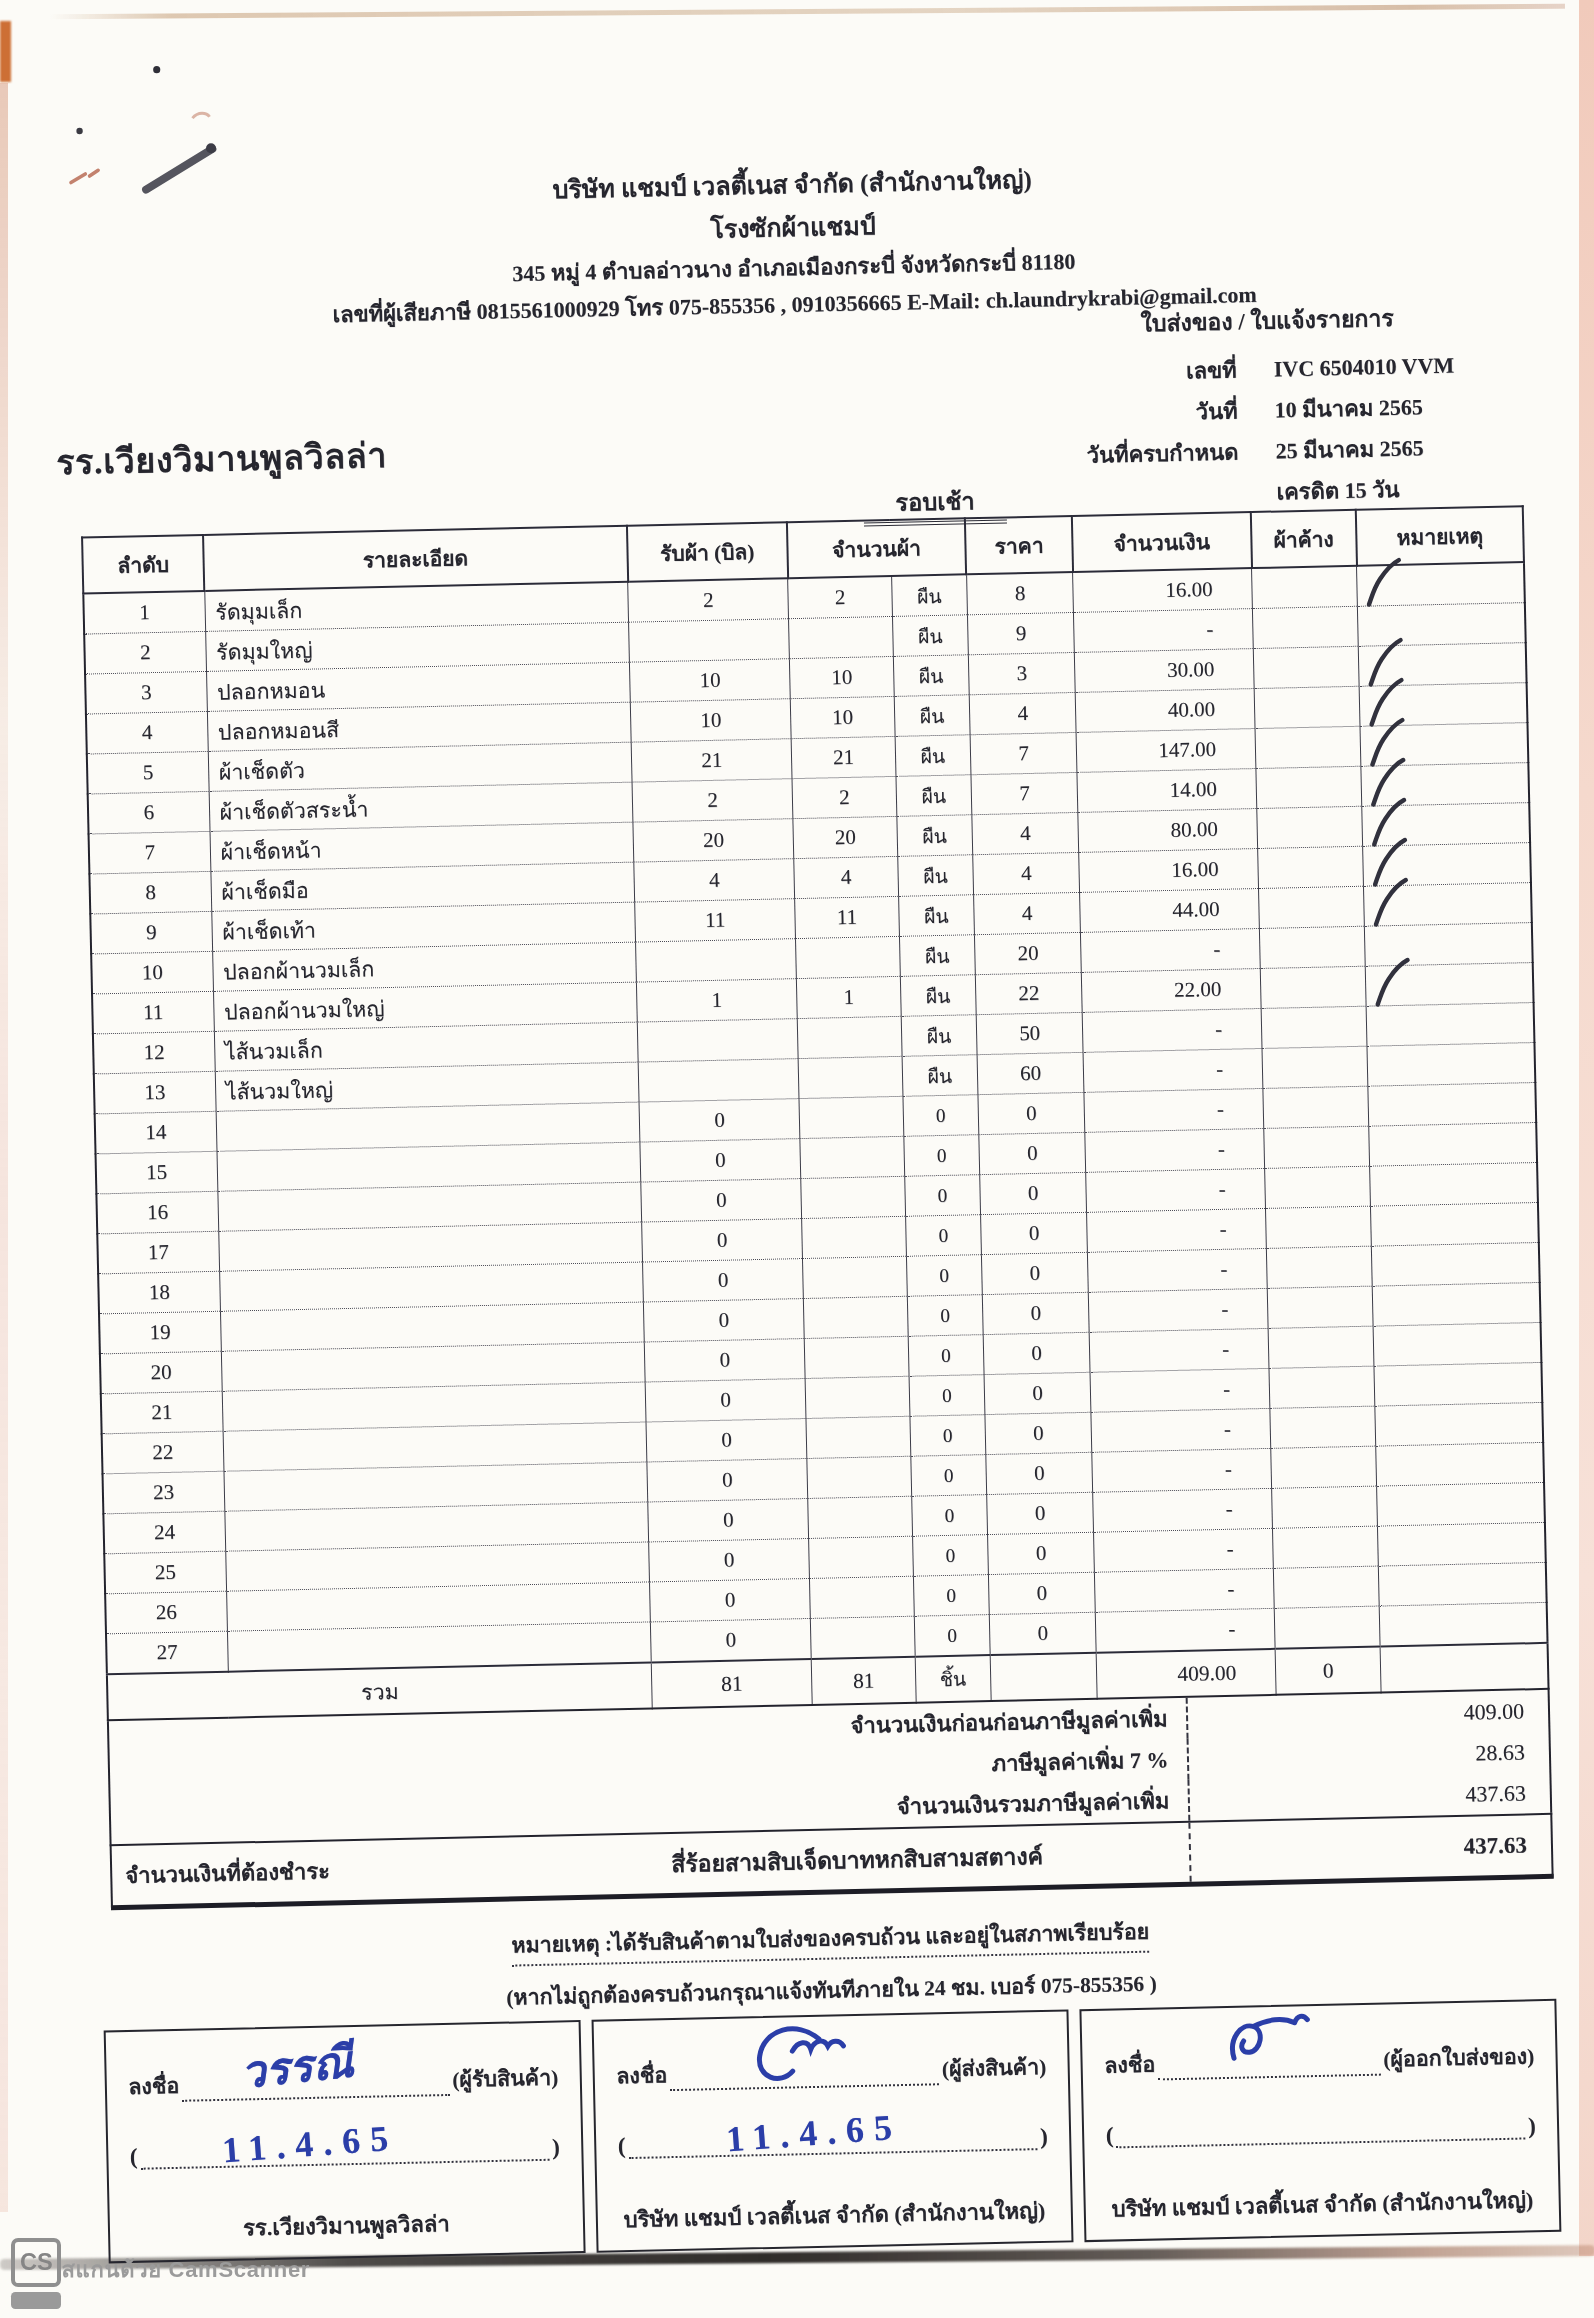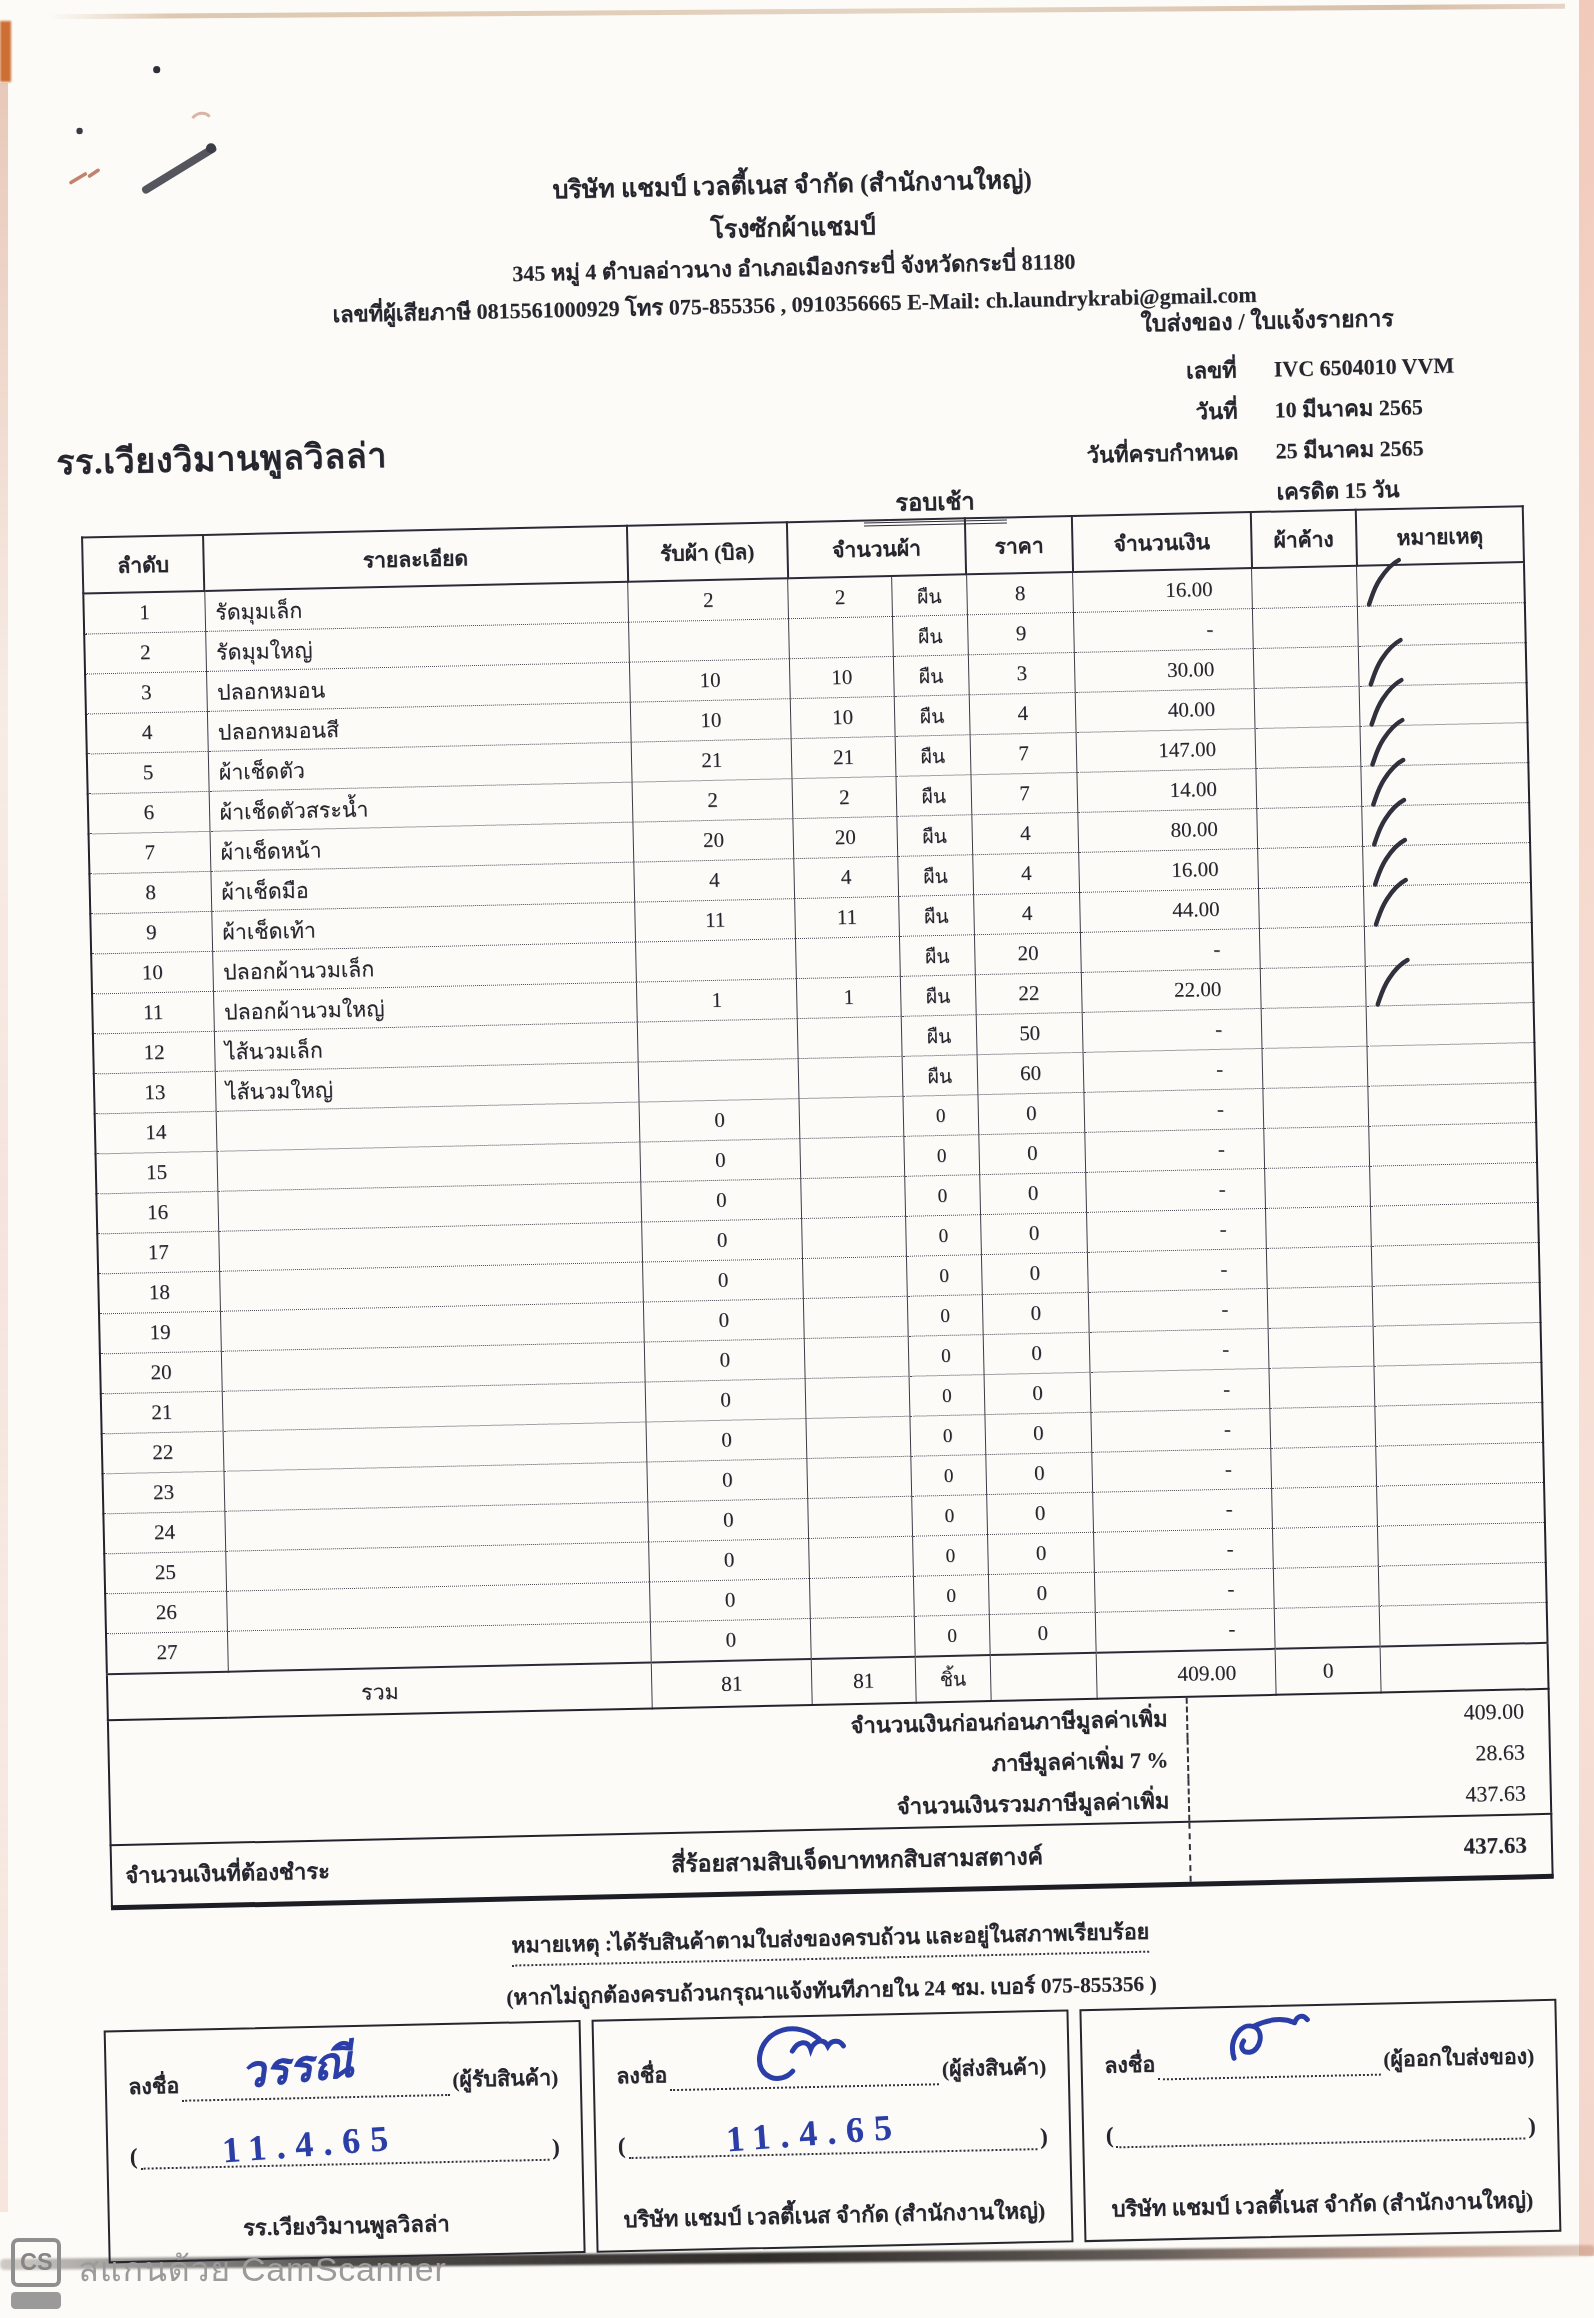--- a/index.html
+++ b/index.html
@@ -81,26 +81,26 @@
     filter:blur(0.7px);}
   .edge-right{position:absolute;right:0;top:0;width:15.7px;height:2256px;
     background:linear-gradient(180deg,#f1cabb,#f5d9cd 35%,#f7e1d8 70%,#f3d5c9);}
   .edge-top{position:absolute;left:50px;top:8.6px;width:1515px;height:5px;
     background:linear-gradient(90deg,rgba(190,150,110,0),rgba(196,158,120,.55) 8%,rgba(200,165,130,.45) 60%,rgba(190,150,115,.6) 90%,rgba(180,120,90,.3));
     transform:rotate(-0.4deg);filter:blur(0.6px);}
   .edge-bottom{position:absolute;left:0;top:2252px;width:1595px;height:10.7px;border-radius:4.3px;
     background:linear-gradient(90deg,rgba(70,60,55,.25),rgba(35,32,30,.8) 22%,rgba(25,22,20,.9) 48%,rgba(50,40,35,.75) 72%,rgba(140,80,55,.5) 90%,rgba(170,110,80,.35));
     transform:rotate(-0.5deg);filter:blur(0.9px);}
   
-  .cam-footer{position:absolute;left:11.4px;bottom:10px;display:flex;align-items:flex-start;gap:17px;}
+  .cam-footer{position:absolute;left:11.4px;bottom:10px;display:flex;align-items:flex-start;}
   .cs-badge{width:50px;}
   .cs-box{height:41px;border:4.3px solid #8f8f8f;border-radius:7.1px;display:flex;align-items:center;justify-content:center;
           color:#858585;font-family:"Liberation Sans",sans-serif;font-weight:bold;font-size:23.6px;}
   .cs-tab{height:17px;background:#9a9a9a;border-radius:4.3px;margin-top:5px;}
-  .cam-text{font-family:"Liberation Sans",sans-serif;font-size:34px;color:#9b9b9b;letter-spacing:0.7px;line-height:63px;}
+  .cam-text{font-family:"Liberation Sans",sans-serif;font-size:22px;color:#9b9b9b;letter-spacing:0.7px;line-height:63px;font-weight:bold;}
 </style>
 </head>
 <body>
 
 <div class="edge-top"></div>
 <div class="edge-left-strong"></div>
 <div class="edge-left-soft"></div>
 <div class="edge-right"></div>
 <div class="edge-bottom"></div>
 

